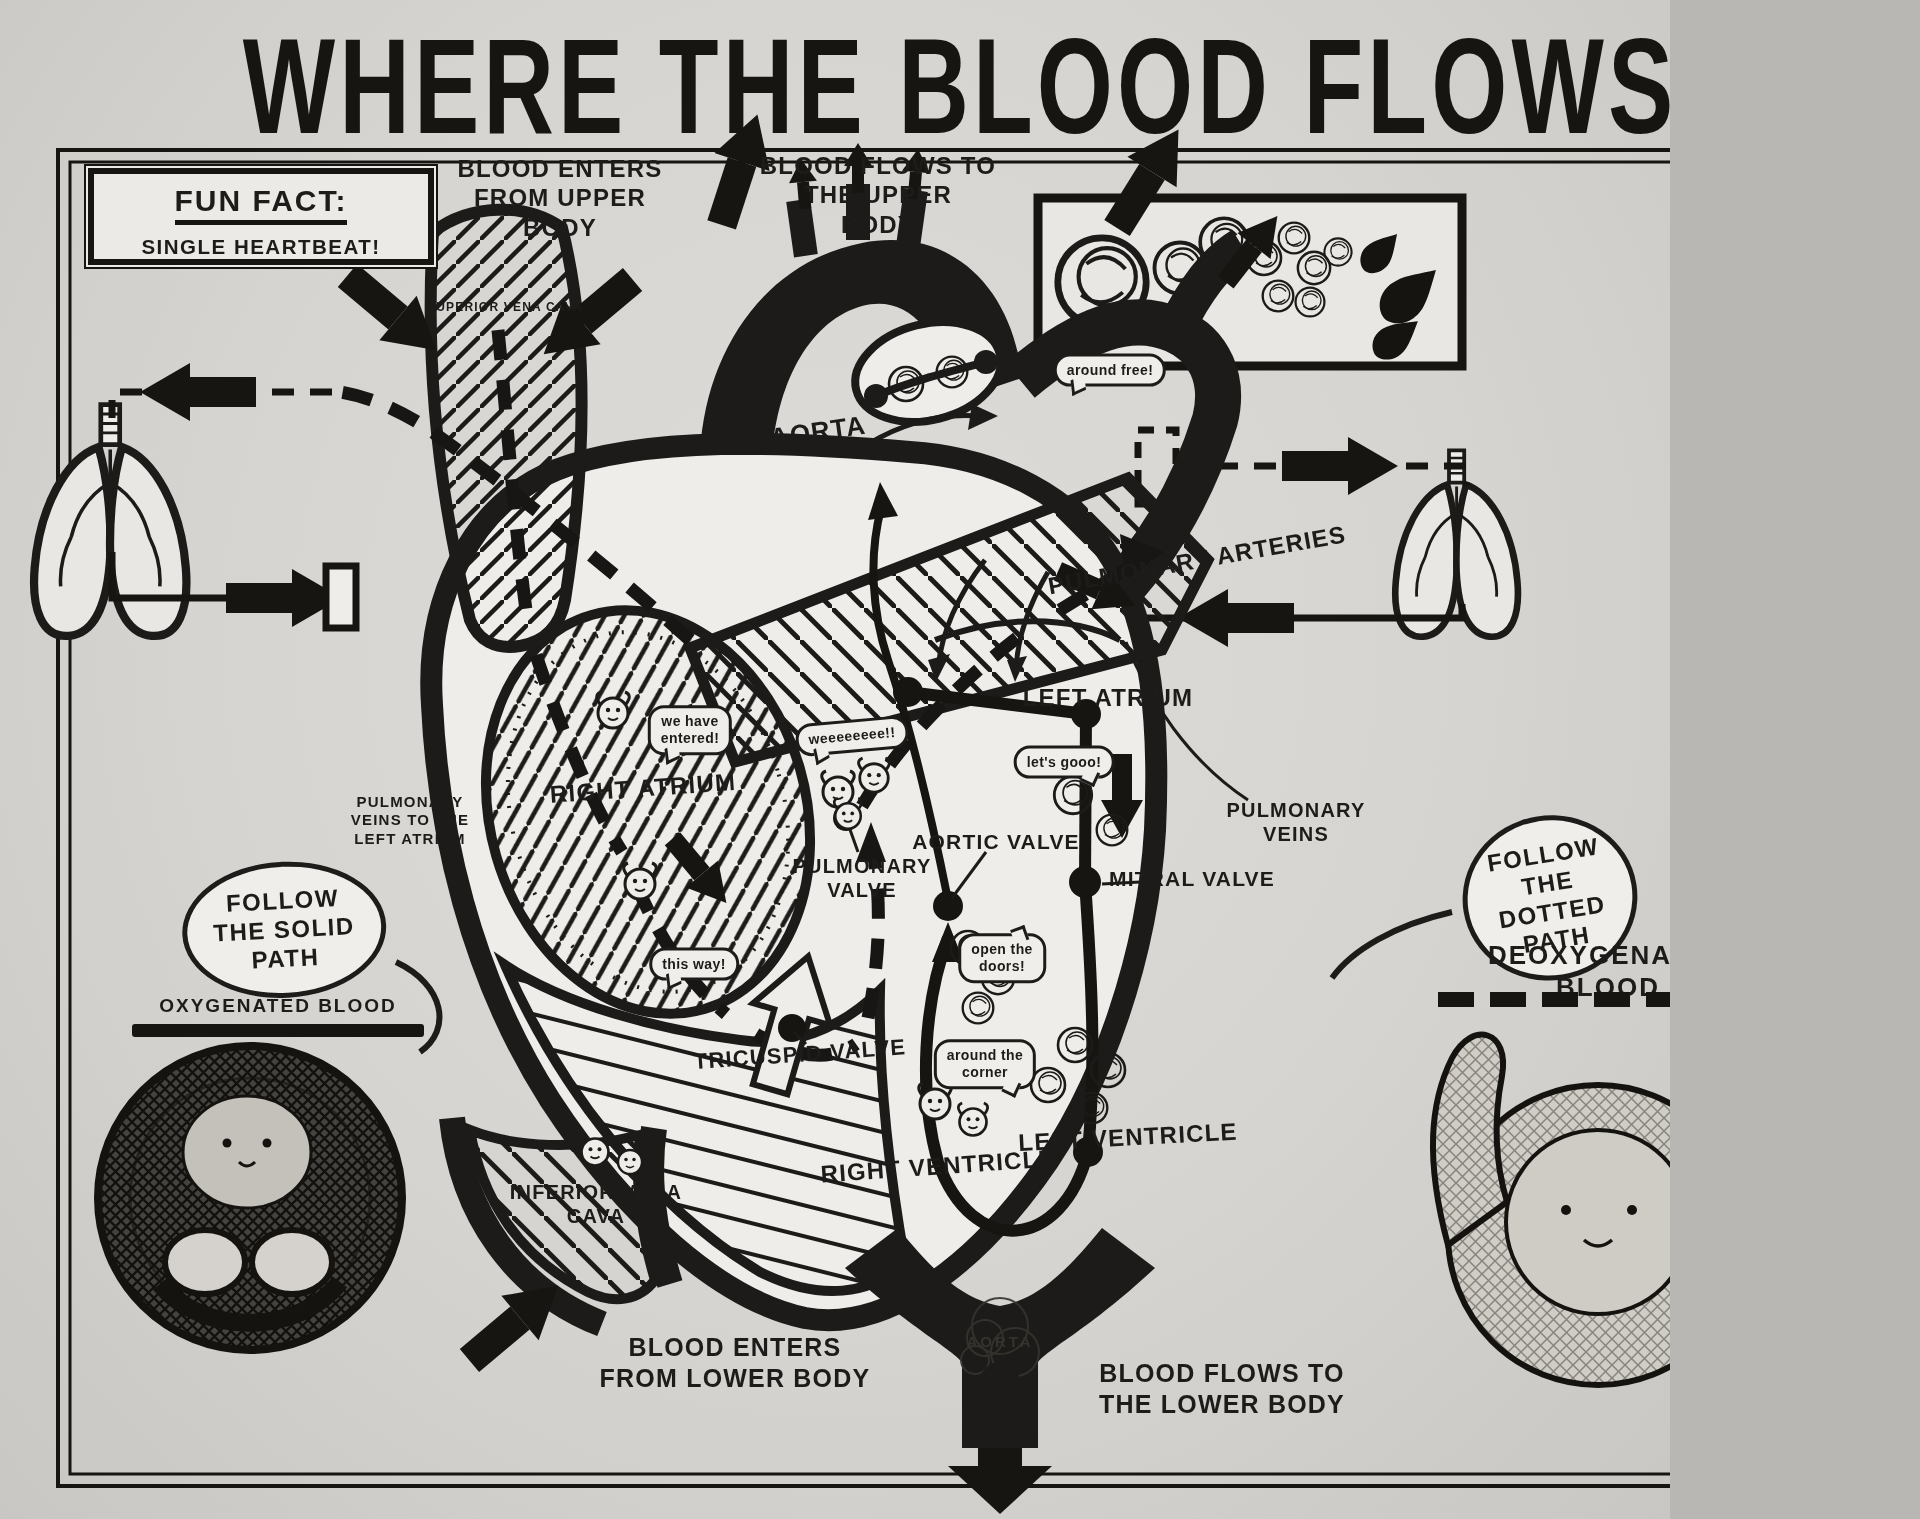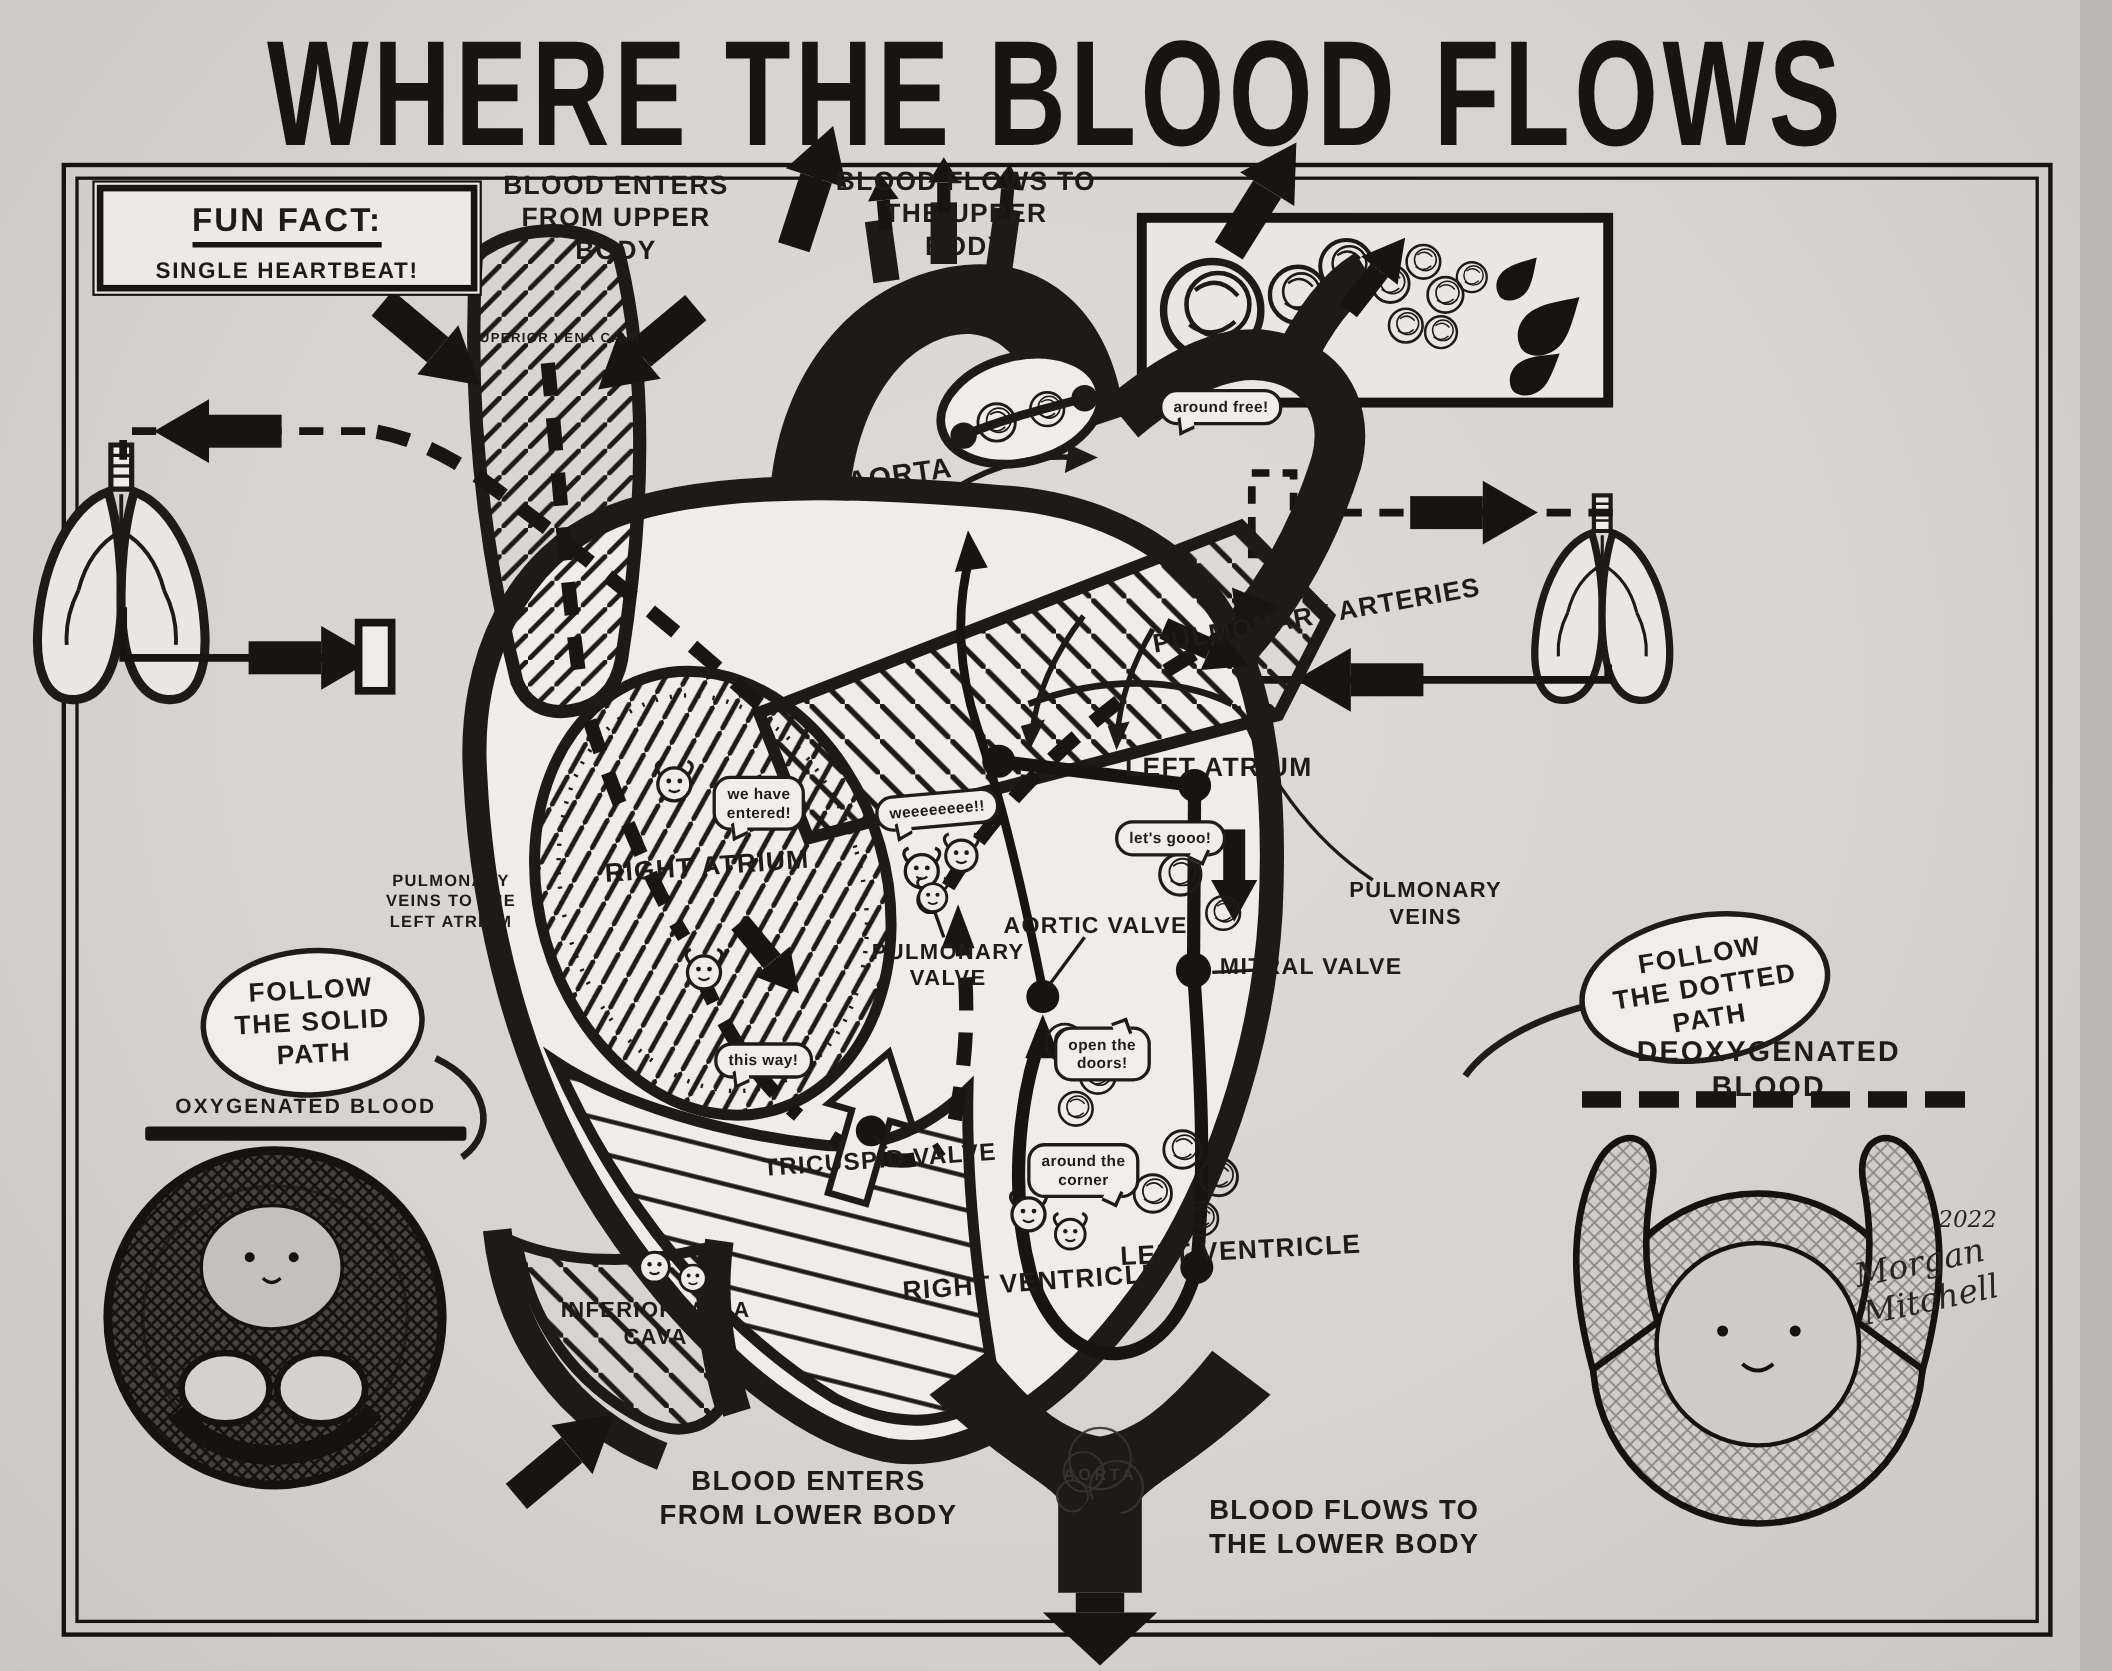--- a/index.html
+++ b/index.html
@@ -1,16 +1,16 @@
 <!DOCTYPE html>
 <html><head>
 <meta charset="utf-8">
 <style>
   html,body{margin:0;padding:0;background:#b9b7b3;}
-  #page{position:relative;width:1891px;height:1519px;overflow:hidden;
+  #page{position:relative;width:1670px;height:1519px;overflow:hidden;
         background:radial-gradient(ellipse at 50% 42%, #dedcd8 0%, #d6d4d0 55%, #c9c7c3 100%);
         font-family:"Liberation Sans",sans-serif;color:#1d1c1a;}
   svg{position:absolute;left:0;top:0;}
   .lbl{position:absolute;transform:translate(-50%,-50%);font-weight:700;letter-spacing:1.2px;
        color:#1d1c1a;white-space:pre-line;text-align:center;line-height:1.22;}
   .title{position:absolute;left:0;top:8px;width:1920px;text-align:center;font-weight:900;
          font-size:96px;letter-spacing:4px;transform:scale(1.02,1.42);transform-origin:50% 0;
          color:#161511;white-space:nowrap;}
   .funfact{position:absolute;left:88px;top:168px;width:318px;background:#eceae6;
            border:6px solid #161511;box-shadow:0 0 0 2px #eceae6, 0 0 0 4px #161511;

